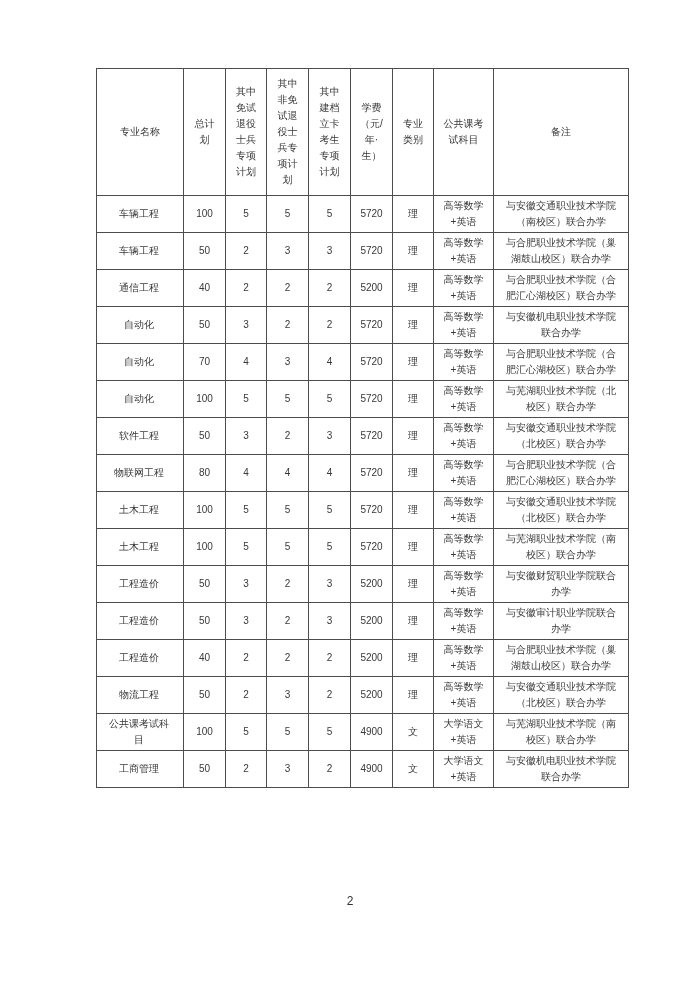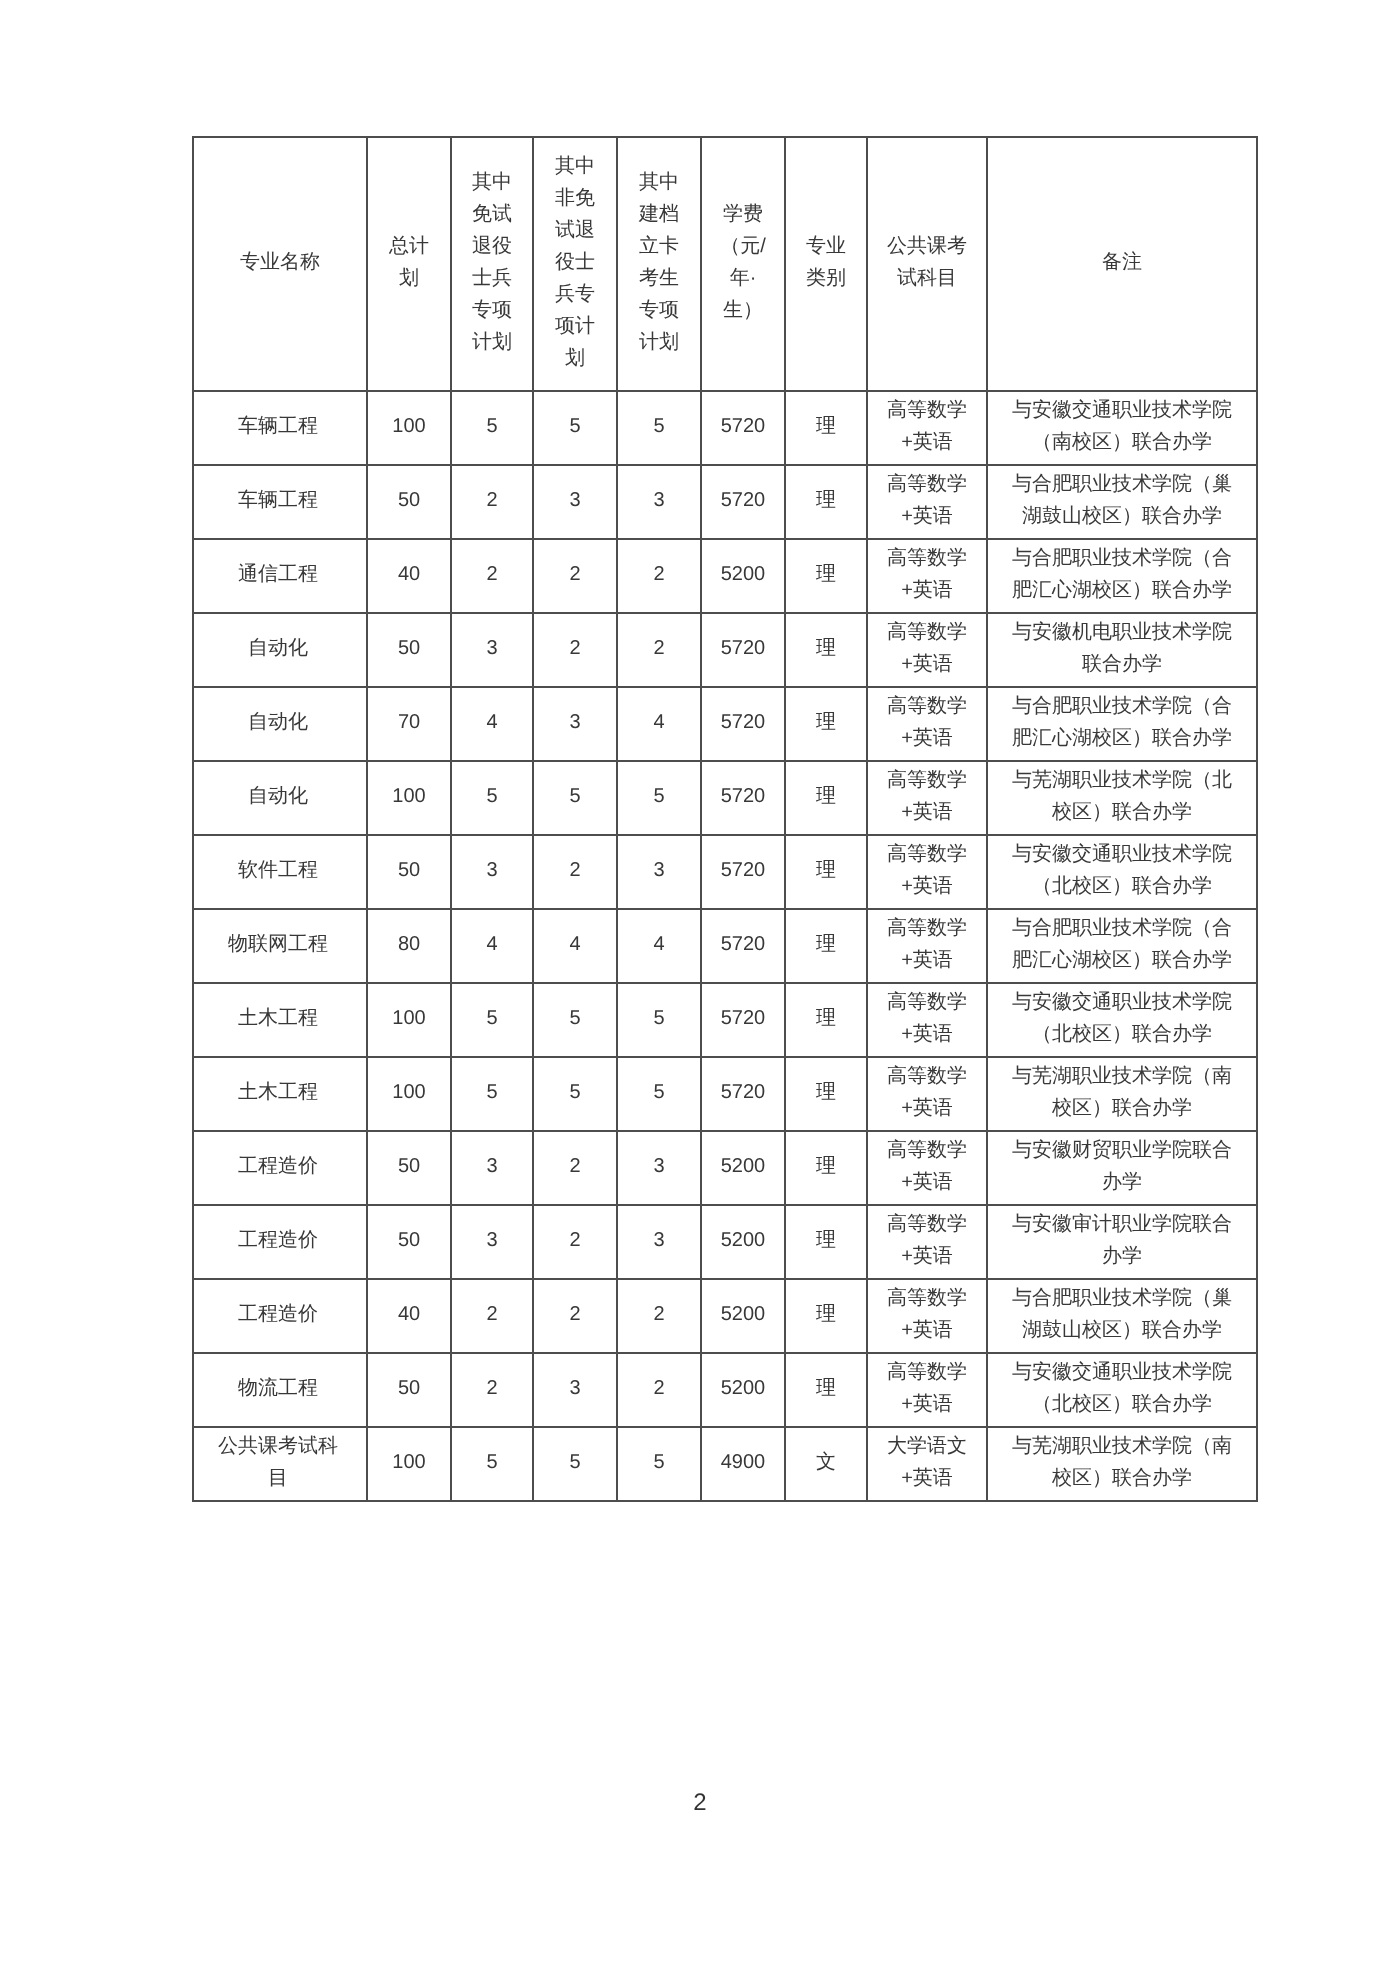--- a/index.html
+++ b/index.html
@@ -229,18 +229,29 @@
           <td class="f-major">公共课考试科目</td>
           <td class="f-total">100</td>
           <td class="f-exempt">5</td>
           <td class="f-non_exempt">5</td>
           <td class="f-card">5</td>
           <td class="f-fee">4900</td>
           <td class="f-category">文</td>
           <td class="f-subjects">大学语文+英语</td>
           <td class="f-remark">与芜湖职业技术学院（南校区）联合办学</td>
         </tr>
+        <tr>
+          <td class="f-major">工商管理</td>
+          <td class="f-total">50</td>
+          <td class="f-exempt">2</td>
+          <td class="f-non_exempt">3</td>
+          <td class="f-card">2</td>
+          <td class="f-fee">4900</td>
+          <td class="f-category">文</td>
+          <td class="f-subjects">大学语文+英语</td>
+          <td class="f-remark">与安徽机电职业技术学院联合办学</td>
+        </tr>
       </tbody>
   </table>
 
   <div class="page-number">2</div>
 
 </div>
 
 </body></html>

